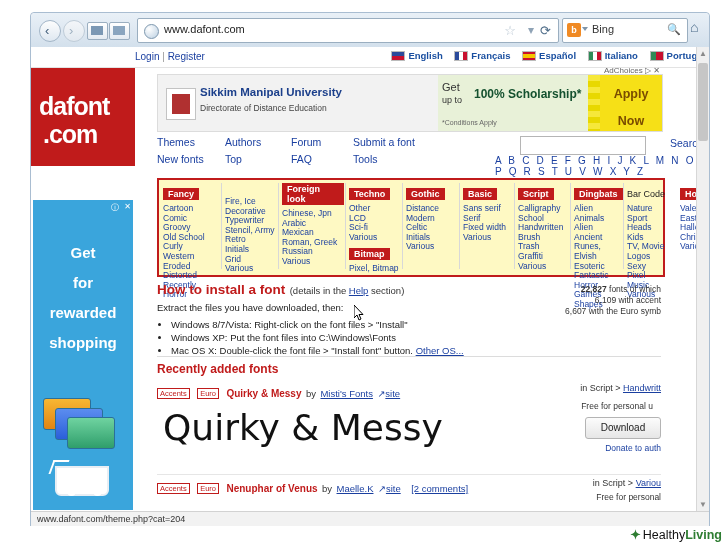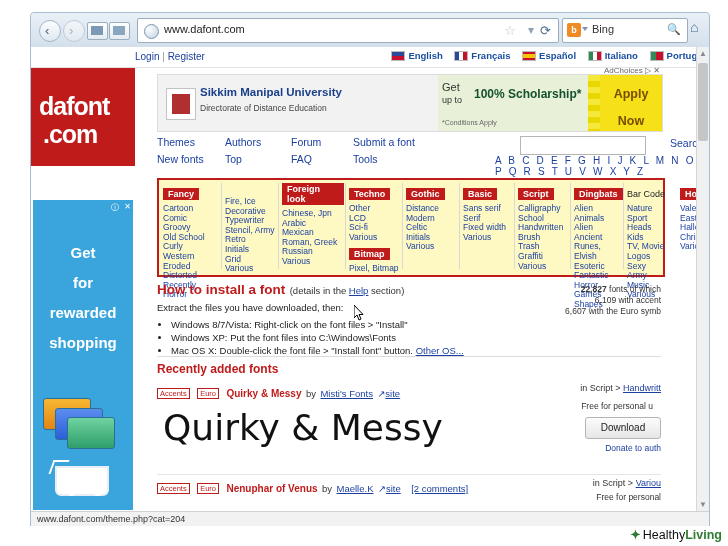--- a/index.html
+++ b/index.html
@@ -393,21 +393,21 @@
           <div class="cat" style="left:468px;width:48px">
             <span style="font-size:9px;color:#222">Bar Code</span>
             <ul>
               <li>Nature</li>
               <li>Sport</li>
               <li>Heads</li>
               <li>Kids</li>
               <li>TV, Movie</li>
               <li>Logos</li>
               <li>Sexy</li>
-              <li>Army</li>
+              <li>Pixel</li>
               <li>Music</li>
               <li>Various</li>
             </ul>
           </div>
 
           <div class="cat" style="left:521px;width:48px">
             <span class="hd">Holiday</span>
             <ul>
               <li>Valentine</li>
               <li>Easter</li>

